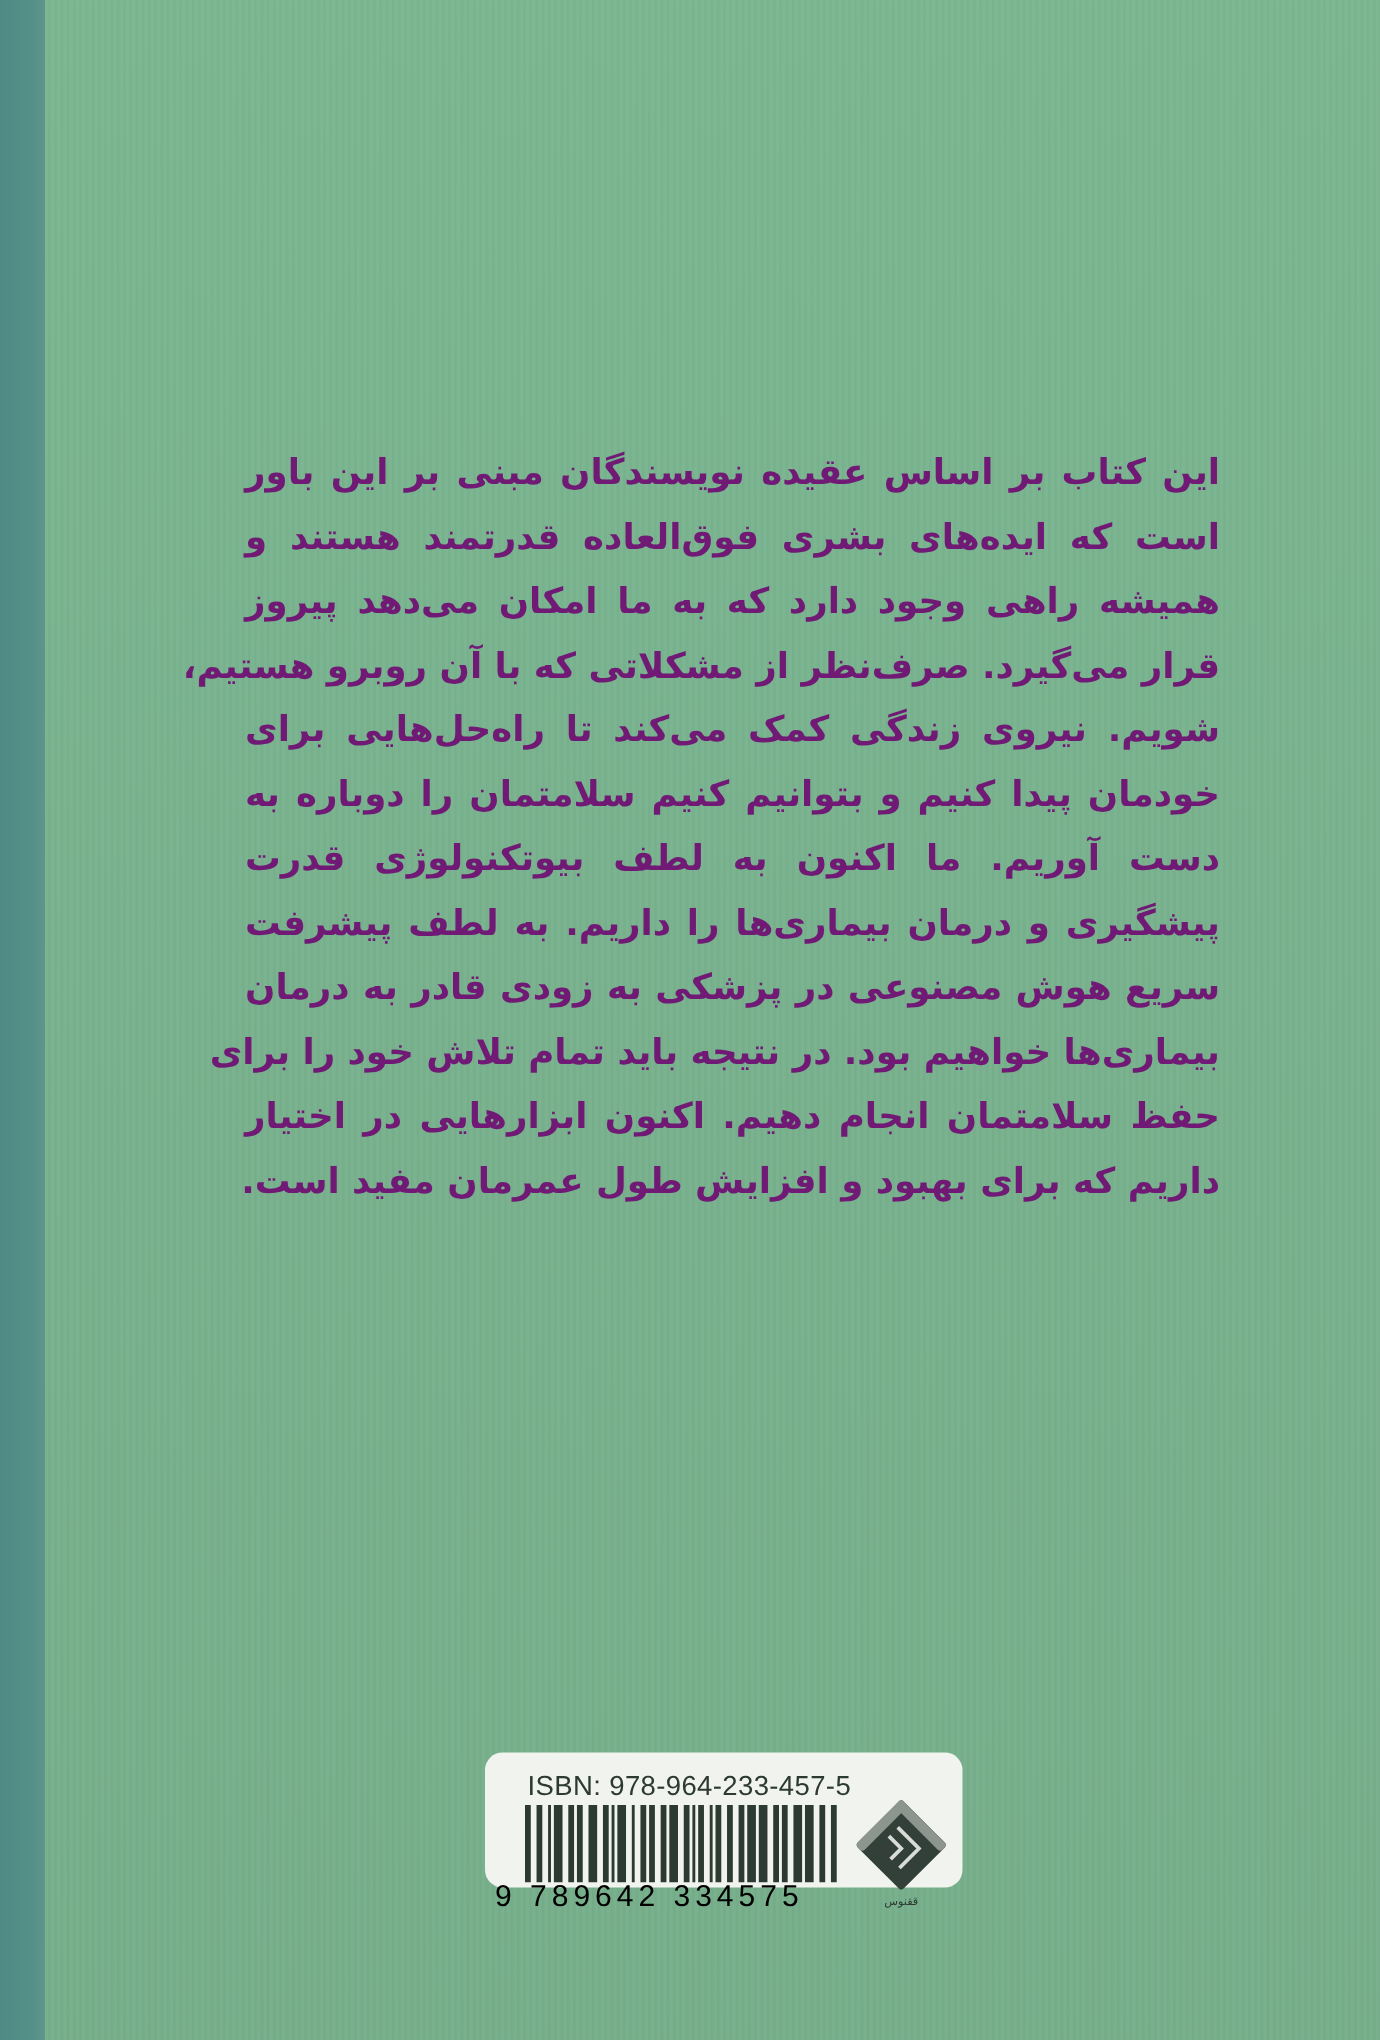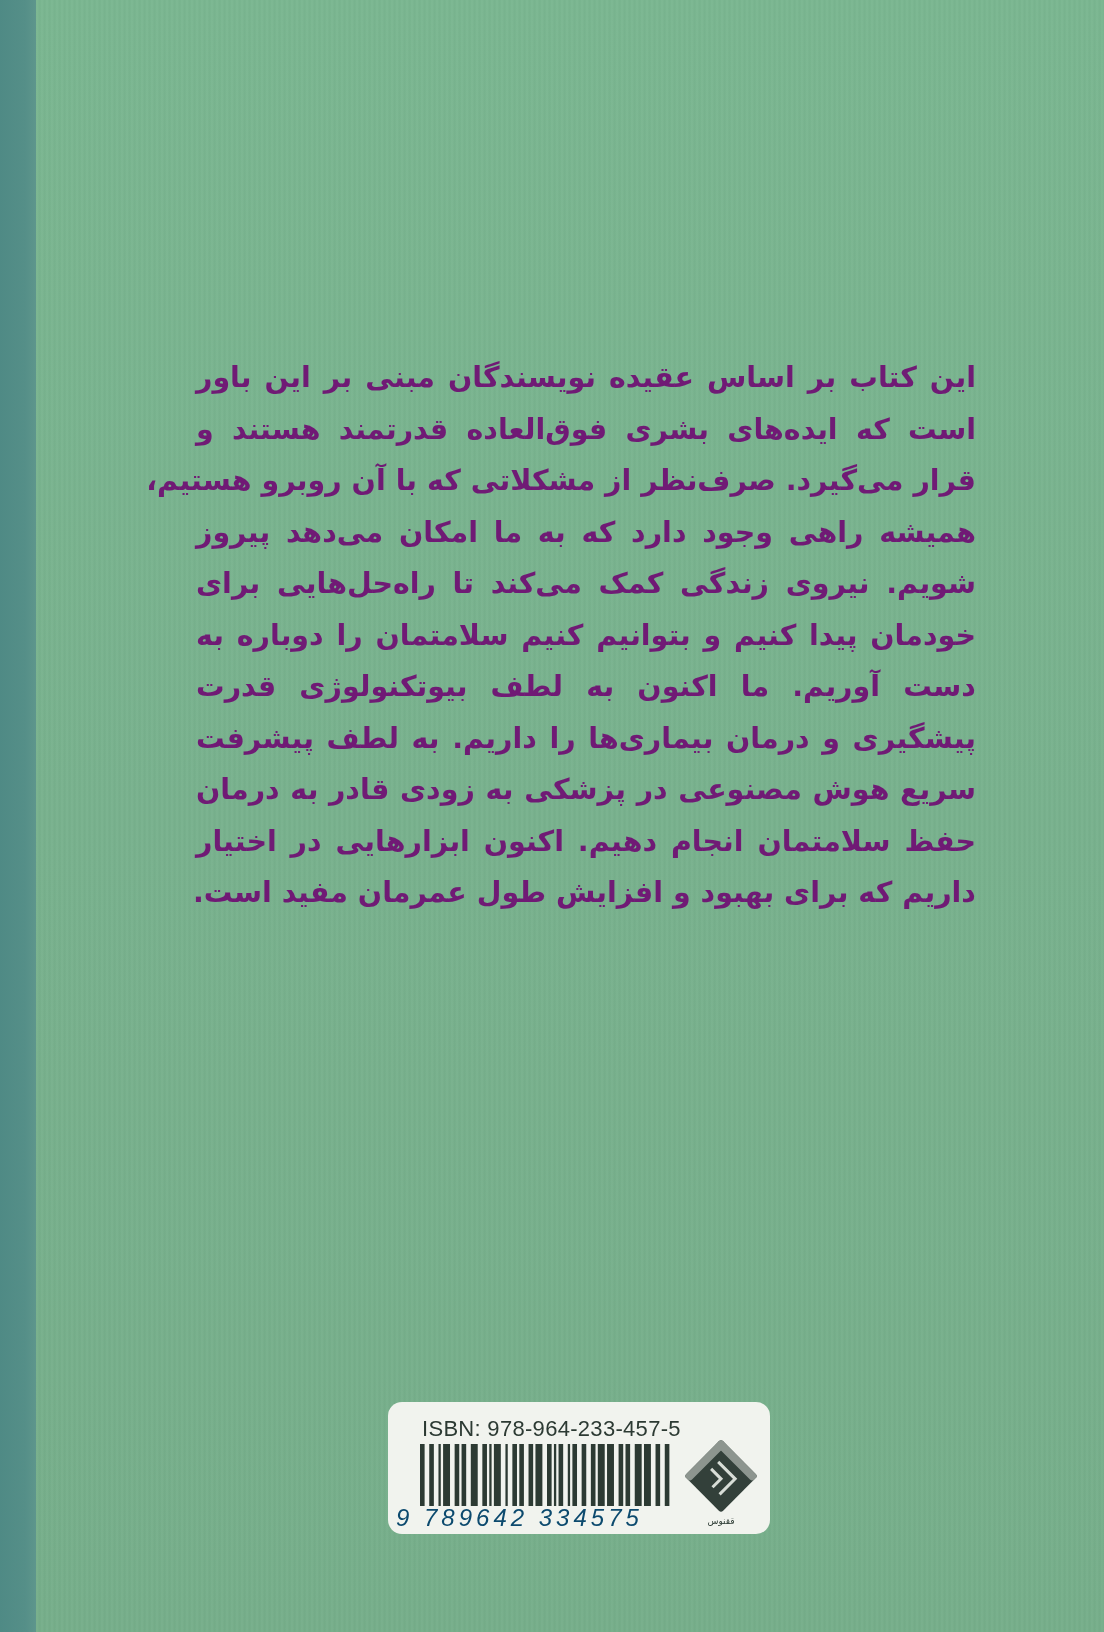--- a/index.html
+++ b/index.html
@@ -19,52 +19,53 @@
       linear-gradient(180deg,#7ab690 0%,#78b18d 50%,#76ae8a 100%);
   }
   .blurb {
     position:absolute; left:196px; top:352px; width:780px;
     direction:rtl; text-align:justify; text-align-last:right;
     color:#701a75; font-size:28.5px; line-height:51.5px; font-weight:bold;
   }
   .blurb .line { display:block; text-align:justify; text-align-last:justify; white-space:nowrap; }
   .blurb .line.last { text-align-last:right;margin-left:44px; }
   .label {
-    position:absolute; left:388px; top:1402px; width:382px; height:132px;
+    position:absolute; left:388px; top:1402px; width:382px; height:108px;
     background:#f1f3ee; border-radius:14px;
   }
   .isbn {
     position:absolute; left:34px; top:14px;
     font-family:"Liberation Sans", sans-serif; font-size:22px; color:#2c3a33; letter-spacing:0.3px;
   }
   .barcode {
     position:absolute; left:32px; top:42px; width:254px; height:62px;
   }
   .digits {
     position:absolute; left:8px; top:102px;
-    font-family:"Liberation Sans", sans-serif; font-size:24px; color:#0c4a6e; letter-spacing:4px;font-style:italic;
+    font-family:"Liberation Sans", sans-serif; font-size:24px; color:#000000; letter-spacing:4px;
   }
   .logo { position:absolute; left:290px; top:30px; width:86px; height:96px; }
 </style>
 </head>
 <body>
 
 <div class="spine"></div>
 <div class="cover"></div>
 
 <div class="blurb">
   <span class="line">این کتاب بر اساس عقیده نویسندگان مبنی بر این باور</span>
   <span class="line">است که ایده‌های بشری فوق‌العاده قدرتمند هستند و</span>
+  <span class="line">همیشه راهی وجود دارد که به ما امکان می‌دهد پیروز</span>
   <span class="line">قرار می‌گیرد. صرف‌نظر از مشکلاتی که با آن روبرو هستیم،</span>
-  <span class="line">همیشه راهی وجود دارد که به ما امکان می‌دهد پیروز</span>
   <span class="line">شویم. نیروی زندگی کمک می‌کند تا راه‌حل‌هایی برای</span>
   <span class="line">خودمان پیدا کنیم و بتوانیم کنیم سلامتمان را دوباره به</span>
   <span class="line">دست آوریم. ما اکنون به لطف بیوتکنولوژی قدرت</span>
   <span class="line">پیشگیری و درمان بیماری‌ها را داریم. به لطف پیشرفت</span>
   <span class="line">سریع هوش مصنوعی در پزشکی به زودی قادر به درمان</span>
+  <span class="line">بیماری‌ها خواهیم بود. در نتیجه باید تمام تلاش خود را برای</span>
   <span class="line">حفظ سلامتمان انجام دهیم. اکنون ابزارهایی در اختیار</span>
   <span class="line last">داریم که برای بهبود و افزایش طول عمرمان مفید است.</span>
 </div>
 
 <div class="label">
   <div class="isbn">ISBN: 978-964-233-457-5</div>
   <svg class="barcode" viewBox="0 0 254 62" preserveAspectRatio="none">
     <g fill="#2c3a33" id="bars">
         <rect x="0" y="0" width="4.618181818181818" height="62"></rect>
         <rect x="9.236363636363636" y="0" width="4.618181818181818" height="62"></rect>

